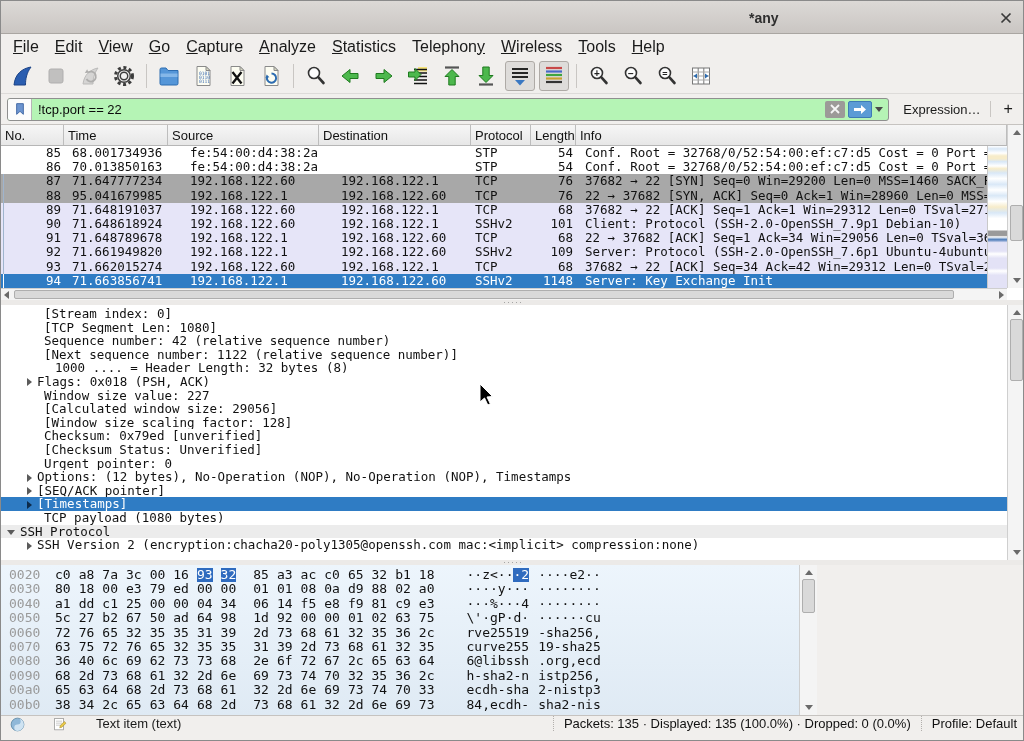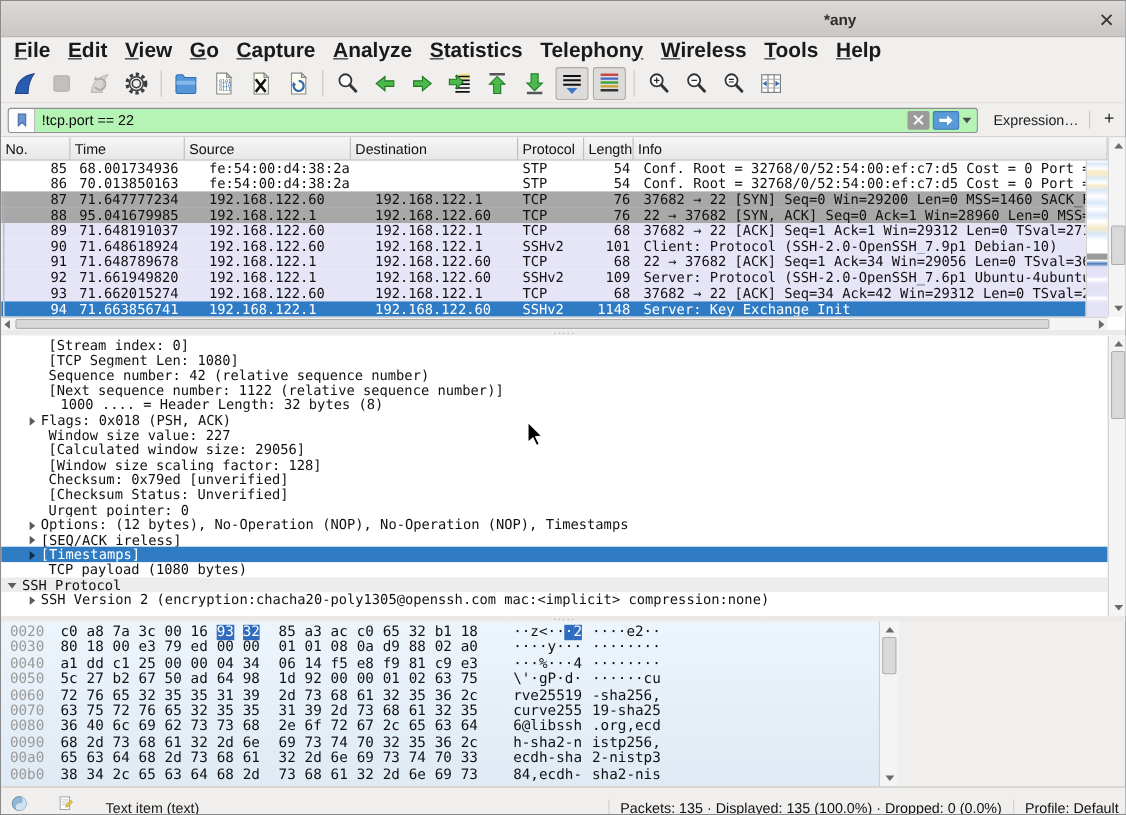--- a/index.html
+++ b/index.html
@@ -8,21 +8,21 @@
          font-family:"Liberation Sans", sans-serif; overflow:hidden; color:#111;
          border:1px solid #8a8a8a; }
   
   .titlebar { position:absolute; left:0; top:0; width:100%; height:33px;
     background:linear-gradient(#dcd9d6,#cac6c3); border-bottom:1px solid #aaa6a2; }
   .title-text { position:absolute; left:748px; top:9px; font-size:14px; font-weight:600; color:#2e2e2e; }
   .close-btn { position:absolute; right:8px; top:8px; width:18px; height:18px; display:flex;
     align-items:center; justify-content:center; cursor:default; }
   
   .menubar { position:absolute; left:0; top:33px; width:100%; height:25px; display:flex;
-    align-items:center; padding-left:4px; background:#f1efed; font-size:19px;font-weight:bold; }
+    align-items:center; padding-left:4px; background:#f1efed; font-size:16px; }
   .menu-item { padding:3px 8px; color:#1a1a1a; }
   .menu-item .mn { text-decoration:underline; }
   
   .toolbar { position:absolute; left:0; top:58px; width:100%; height:35px; display:flex;
     align-items:center; padding-left:4px; background:#f1efed; border-bottom:1px solid #dddbd9; }
   .tbtn { width:30px; height:30px; display:flex; align-items:center; justify-content:center;
     border:1px solid transparent; border-radius:3px; margin:0 2px; }
   .tbtn.pressed { background:#dedcda; border:1px solid #aeaaa6; }
   .tbtn.disabled { opacity:.55; filter:grayscale(1); }
   .tsep { width:1px; height:24px; background:#c9c6c3; margin:0 5px; }
@@ -103,21 +103,21 @@
   .hrow { height:14.4px; line-height:14.4px; white-space:nowrap; padding-left:8px; }
   .hoff { display:inline-block; width:38px; color:#9a9a9a; margin-right:8px; }
   .hb { display:inline-block; margin-right:8px; }
   .hb.g8 { margin-left:9px; }
   .hb.hl, .ha.hl { background:#2f6bbf; color:#fff; }
   .hasc { margin-left:24px; }
   .ha { display:inline-block; }
   .ha.g8 { margin-left:9px; }
   
   .statusbar { position:absolute; left:0; top:714px; width:1024px; height:27px; background:#f1efed;
-    border-top:1px solid #c6c3c0; display:flex; align-items:flex-end; font-size:13px; }
+    border-top:1px solid #c6c3c0; display:flex; align-items:flex-start; font-size:13px; }
   .sb-left { display:flex; align-items:center; gap:10px; padding-left:8px; }
   .sb-text { margin-left:28px; color:#1a1a1a; }
   .sb-right { margin-left:auto; display:flex; align-items:center; }
   .sb-vsep { width:1px; height:15px; border-left:1px dotted #b2afac; margin:0 10px; }
   .cursor { position:absolute; left:478px; top:382px; pointer-events:none; }
 </style>
 </head>
 <body>
 
 <div class="win">
@@ -463,21 +463,21 @@
         <div class="drow" style="padding-left: 43px;"><span>[Next sequence number: 1122    (relative sequence number)]</span></div>
         <div class="drow" style="padding-left: 54px;"><span>1000 .... = Header Length: 32 bytes (8)</span></div>
         <div class="drow" style="padding-left: 26px;"><span class="tri right"></span><span>Flags: 0x018 (PSH, ACK)</span></div>
         <div class="drow" style="padding-left: 43px;"><span>Window size value: 227</span></div>
         <div class="drow" style="padding-left: 43px;"><span>[Calculated window size: 29056]</span></div>
         <div class="drow" style="padding-left: 43px;"><span>[Window size scaling factor: 128]</span></div>
         <div class="drow" style="padding-left: 43px;"><span>Checksum: 0x79ed [unverified]</span></div>
         <div class="drow" style="padding-left: 43px;"><span>[Checksum Status: Unverified]</span></div>
         <div class="drow" style="padding-left: 43px;"><span>Urgent pointer: 0</span></div>
         <div class="drow" style="padding-left: 26px;"><span class="tri right"></span><span>Options: (12 bytes), No-Operation (NOP), No-Operation (NOP), Timestamps</span></div>
-        <div class="drow" style="padding-left: 26px;"><span class="tri right"></span><span>[SEQ/ACK ireless]</span></div>
+        <div class="drow" style="padding-left: 26px;"><span class="tri right"></span><span>[SEQ/ACK pointer]</span></div>
         <div class="drow selected" style="padding-left: 26px;"><span class="tri right"></span><span>[Timestamps]</span></div>
         <div class="drow" style="padding-left: 43px;"><span>TCP payload (1080 bytes)</span></div>
         <div class="drow section" style="padding-left: 6px;"><span class="tri down"></span><span>SSH Protocol</span></div>
         <div class="drow" style="padding-left: 26px;"><span class="tri right"></span><span>SSH Version 2 (encryption:chacha20-poly1305@openssh.com mac:&lt;implicit&gt; compression:none)</span></div>
       </div>
     <div class="vscroll" style="right:0; top:0; height:255px;">
       <span class="sarrow up" style="top:5px"></span>
       <div class="vthumb" style="top:14px; height:62px;"></div>
       <span class="sarrow down" style="bottom:5px"></span>
     </div>

